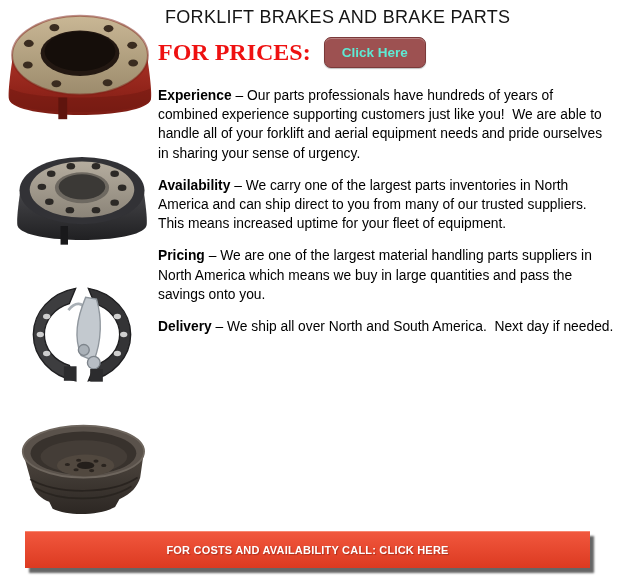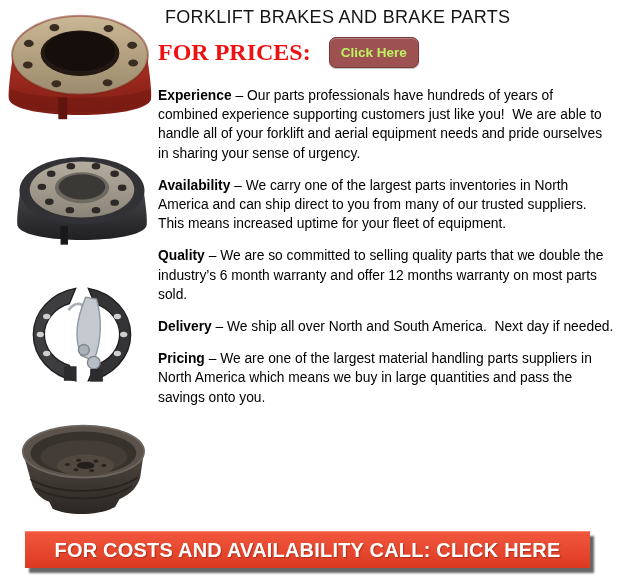--- a/index.html
+++ b/index.html
@@ -6,32 +6,32 @@
   .page{position:relative;width:619px;height:576px;background:#fff;overflow:hidden;
         font-family:"Liberation Sans","DejaVu Sans",sans-serif;color:#000;}
   .photo{position:absolute;}
   .content{position:absolute;left:158px;top:6px;width:458px;}
   .page-title{font-size:18px;font-weight:400;letter-spacing:.3px;color:var(--title-color,#111);
               margin:0 0 9px 7px;line-height:22px;}
   .intro{font-size:13.8px;line-height:19.8px;margin:0 0 11px 0;white-space:pre-wrap;}
   .prices-row{display:flex;align-items:flex-start;margin:6px 0 15px 0;height:34px;}
   .prices-label{font-family:"Liberation Serif","DejaVu Serif",serif;font-weight:700;
                 font-size:24px;color:var(--price-red,#e10);line-height:30px;}
-  .click-btn{margin-left:18px;background:var(--button-bg,#9d5151);
-             border:1px solid var(--button-border,#7a3939);border-radius:7px;color:#bef264;
-             font-family:inherit;font-weight:700;font-size:13.5px;padding:7px 11px;cursor:pointer;
+  .click-btn{margin-left:13px;background:var(--button-bg,#9d5151);
+             border:1px solid var(--button-border,#7a3939);border-radius:7px;color:#5eead4;
+             font-family:inherit;font-weight:700;font-size:13.5px;padding:7px 17px;cursor:pointer;
              box-shadow:inset 0 1px 0 rgba(255,255,255,.28), 0 1px 1px rgba(0,0,0,.25);}
   .section{font-size:13.8px;line-height:19.2px;margin:0 0 13px 0;white-space:pre-wrap;}
   .section b{font-weight:700;}
   .banner{position:absolute;left:25px;top:531px;width:565px;height:37px;box-sizing:border-box;
           display:flex;align-items:center;justify-content:center;cursor:pointer;
           background:linear-gradient(180deg,var(--banner-top,#f1573d) 0%,var(--banner-bottom,#dc3a21) 100%);
           border-top:1px solid #f8866f;
           box-shadow:4px 5px 2px rgba(75,75,75,.85);}
-  .banner-text{color:#fff;font-weight:700;font-size:20px;letter-spacing:.2px;
+  .banner-text{color:#fff;font-weight:700;font-size:11px;letter-spacing:.2px;
                text-shadow:1px 1px 1px rgba(130,30,15,.55);}
 </style>
 </head>
 <body>
 
 <div class="page">
 
   <div class="photo" style="left:6px;top:4px;width:148px;height:128px;" aria-label="red-brake-drum">
     <svg width="148" height="128" viewBox="0 0 150 130">
       <defs>
@@ -142,22 +142,21 @@
   <div class="content">
     <h1 class="page-title">FORKLIFT BRAKES AND BRAKE PARTS</h1>
 
     <div class="prices-row">
       <span class="prices-label">FOR PRICES:</span>
       <button class="click-btn">Click Here</button>
     </div>
 
     <p class="section"><b>Experience</b> <span>– Our parts professionals have hundreds of years of combined experience supporting customers just like you!  We are able to handle all of your forklift and aerial equipment needs and pride ourselves in sharing your sense of urgency.</span></p>
     <p class="section"><b>Availability</b> <span>– We carry one of the largest parts inventories in North America and can ship direct to you from many of our trusted suppliers. This means increased uptime for your fleet of equipment.</span></p>
-    <p class="section"><b>Quality</b> <span>– We are so committed to selling quality parts that we double the industry’s 6 month warranty and offer 12 months warranty on most parts sold.</span></p>
+    <p class="section"><b>Pricing</b> <span>– We are one of the largest material handling parts suppliers in North America which means we buy in large quantities and pass the savings onto you.</span></p>
     <p class="section"><b>Delivery</b> <span>– We ship all over North and South America.  Next day if needed.</span></p>
-    <p class="section"><b>Pricing</b> <span>– We are one of the largest material handling parts suppliers in North America which means we buy in large quantities and pass the savings onto you.</span></p>
   </div>
 
   <div class="banner">
     <span class="banner-text">FOR COSTS AND AVAILABILITY CALL: CLICK HERE</span>
   </div>
 
 </div>
 
 </body></html>

